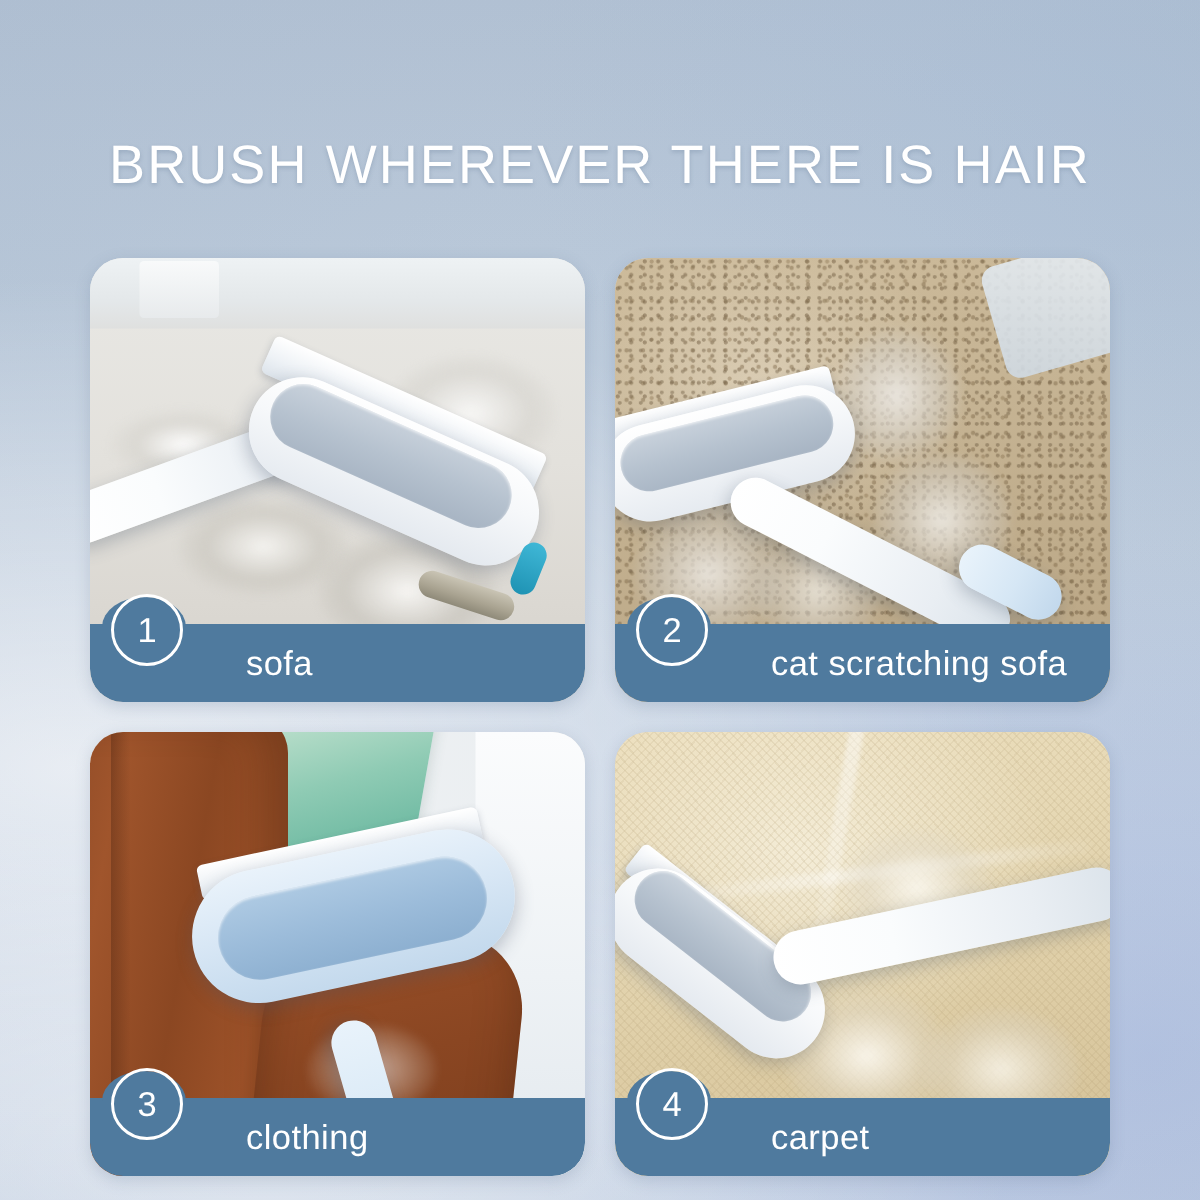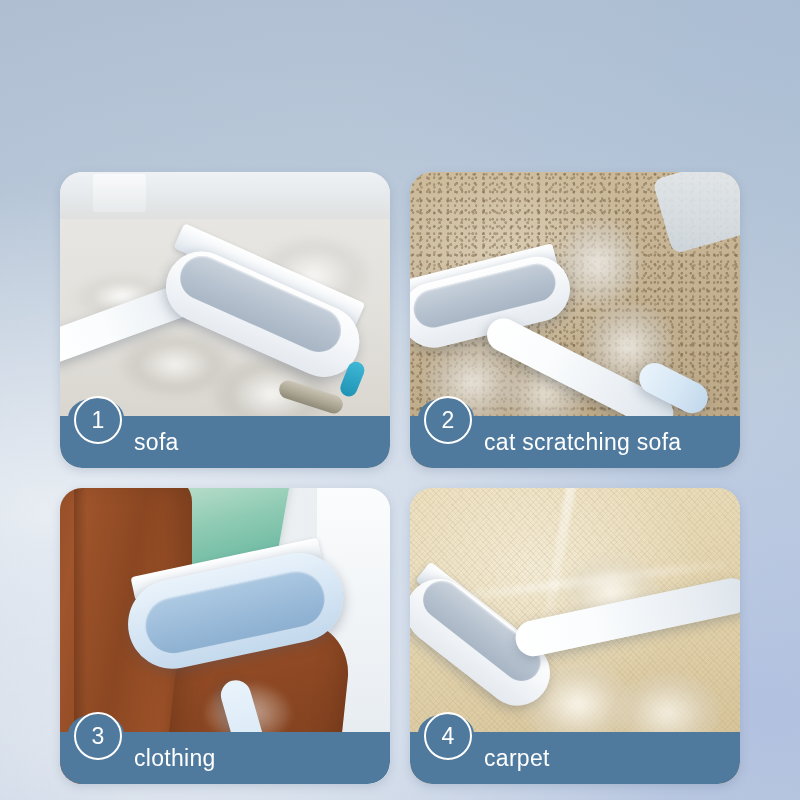--- a/index.html
+++ b/index.html
@@ -226,21 +226,21 @@
     width:44px;height:44px;
     border:2px solid #ffffff;
     border-radius:50%;
     color:#ffffff;
     font-size:23px;
     display:flex;align-items:center;justify-content:center;
     line-height:1;
     background:transparent;
   }
   .caption .txt{
-    margin-left:74px;
+    margin-left:104px;
     color:#ffffff;
     font-size:23px;
     letter-spacing:.3px;
     line-height:1;
     white-space:nowrap;
   }
   
   .num-bg{
     position:absolute;left:8px;top:-18px;width:56px;height:40px;
     background:#4f7a9e;border-radius:50% 50% 0 0;z-index:-1;
@@ -250,20 +250,21 @@
 <body>
 
 <div id="poster">
 
   <div class="bg bg-base"></div>
   <div class="bg bg-tint-right"></div>
   <div class="bg bg-sheen-left"></div>
   <div class="bg bg-sheen-bottom"></div>
   <div class="bg bg-vignette"></div>
 
+  <div class="headline">BRUSH WHEREVER THERE IS HAIR</div>
 
   <div class="grid">
 
     <div class="card">
       <div class="photo">
         <div class="sc1-bg"></div>
         <div class="sc1-wall"></div>
 
         <div class="fur" style="left:4%;top:34%;width:30%;height:16%;background:radial-gradient(ellipse at 50% 50%, rgba(255,255,255,.9) 0%, rgba(214,212,206,.7) 45%, rgba(214,212,206,0) 75%);"></div>
         <div class="fur" style="left:18%;top:54%;width:34%;height:22%;background:radial-gradient(ellipse at 50% 50%, rgba(248,247,244,.85) 0%, rgba(201,198,190,.65) 48%, rgba(201,198,190,0) 78%);"></div>

